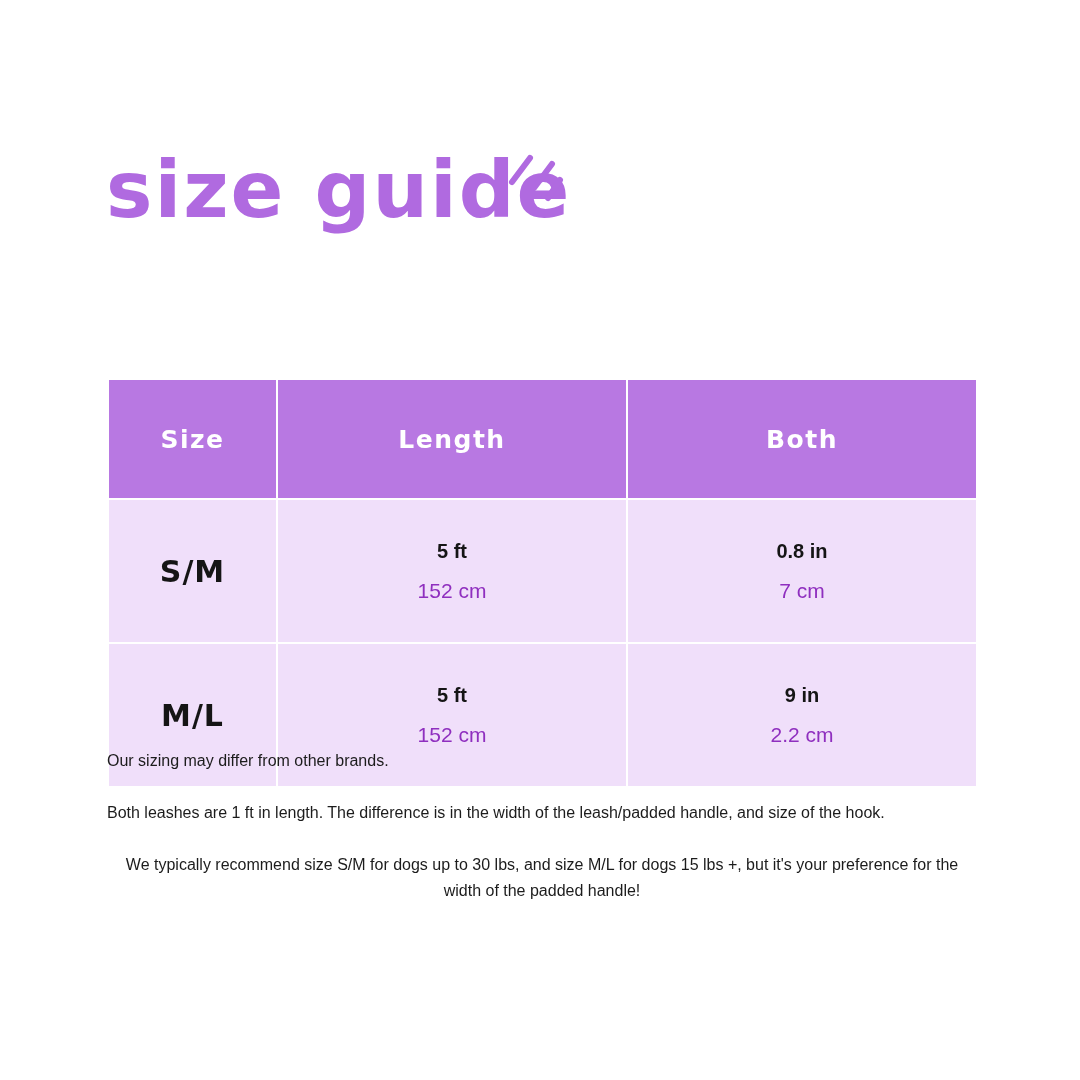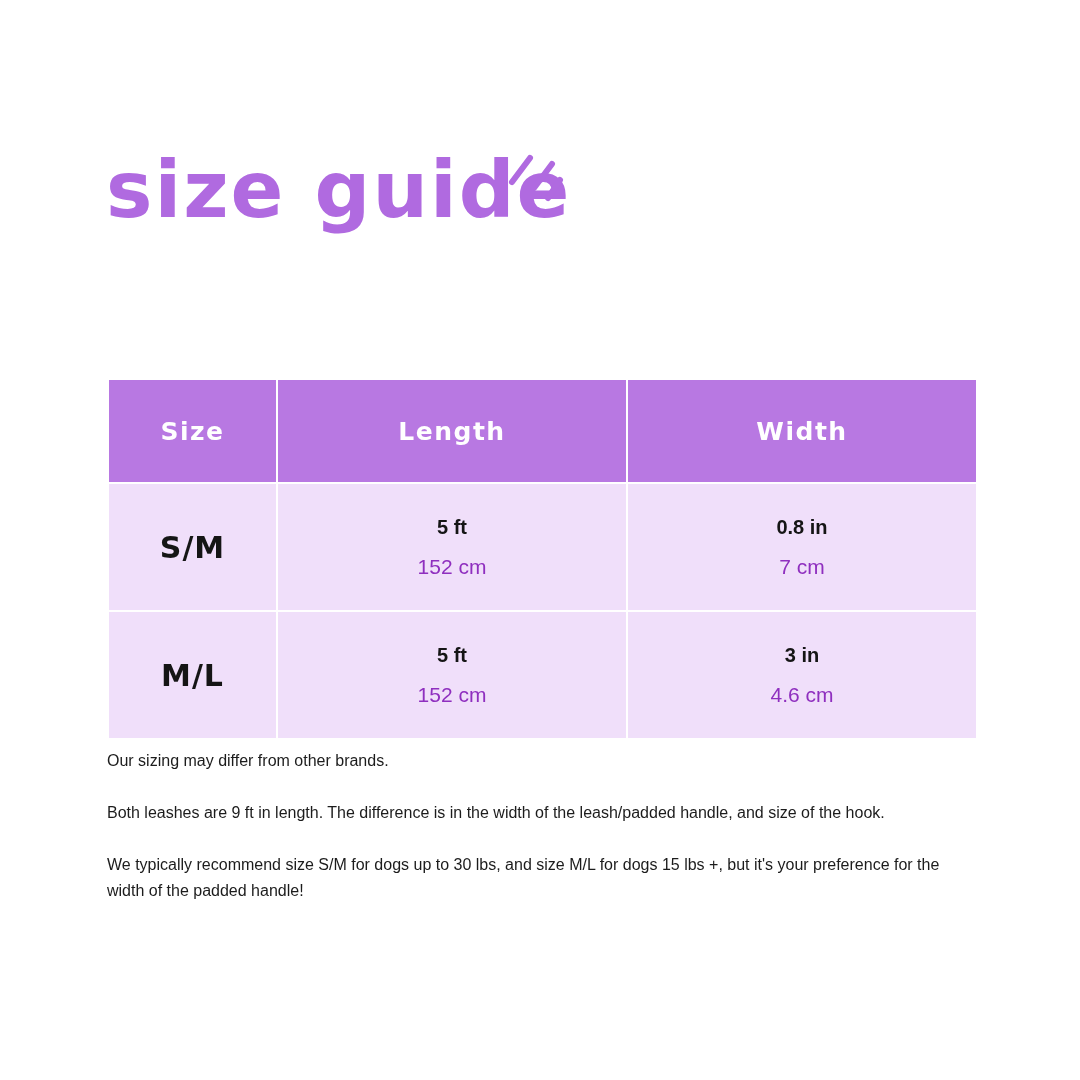--- a/index.html
+++ b/index.html
@@ -67,21 +67,21 @@
     width: 867px;
   }
   table.size-table {
     width: 867px;
     border-collapse: separate;
     border-spacing: 2px;
     table-layout: fixed;
   }
   table.size-table th,
   table.size-table td {
-    padding: 8px;
+    padding: 16px;
     margin: 0;
   }
   col.c-size { width: 167px; }
   col.c-len  { width: 348px; }
   col.c-wid  { width: 348px; }
 
   thead th {
     background: #b878e2;
     height: 86px;
     vertical-align: middle;
@@ -132,21 +132,21 @@
     top: 748px;
     width: 870px;
   }
   .notes p {
     font-family: "Liberation Sans", sans-serif;
     font-size: 16px;
     line-height: 26px;
     color: #1c1c1c;
     margin: 0 0 26px 0;
   }
-  .notes p:last-child { margin-bottom: 0; }
+  .notes p:last-child { margin-bottom: 0; text-align: center; }
 </style>
 </head>
 <body>
 
 <div class="page">
 
   <div class="heading-block">
     <div class="title-row">
       <h1 class="title">size guide</h1>
       <span class="sparkle">
@@ -165,21 +165,21 @@
     <table class="size-table">
       <colgroup>
         <col class="c-size">
         <col class="c-len">
         <col class="c-wid">
       </colgroup>
       <thead>
         <tr>
           <th>Size</th>
           <th>Length</th>
-          <th>Width</th>
+          <th>Both</th>
         </tr>
       </thead>
       <tbody>
         <tr>
           <td class="size-cell">S/M</td>
           <td>
             <span class="val-imp">5 ft</span>
             <span class="val-met">152 cm</span>
           </td>
           <td>
@@ -187,27 +187,27 @@
             <span class="val-met">7 cm</span>
           </td>
         </tr>
         <tr>
           <td class="size-cell">M/L</td>
           <td>
             <span class="val-imp">5 ft</span>
             <span class="val-met">152 cm</span>
           </td>
           <td>
-            <span class="val-imp">3 in</span>
-            <span class="val-met">4.6 cm</span>
+            <span class="val-imp">9 in</span>
+            <span class="val-met">2.2 cm</span>
           </td>
         </tr>
       </tbody>
     </table>
   </div>
 
   <div class="notes">
     <p>Our sizing may differ from other brands.</p>
-    <p>Both leashes are 9 ft in length. The difference is in the width of the leash/padded handle, and size of the hook.</p>
+    <p>Both leashes are 1 ft in length. The difference is in the width of the leash/padded handle, and size of the hook.</p>
     <p>We typically recommend size S/M for dogs up to 30 lbs, and size M/L for dogs 15 lbs +, but it's your preference for the width of the padded handle!</p>
   </div>
 
 </div>
 
 </body></html>

